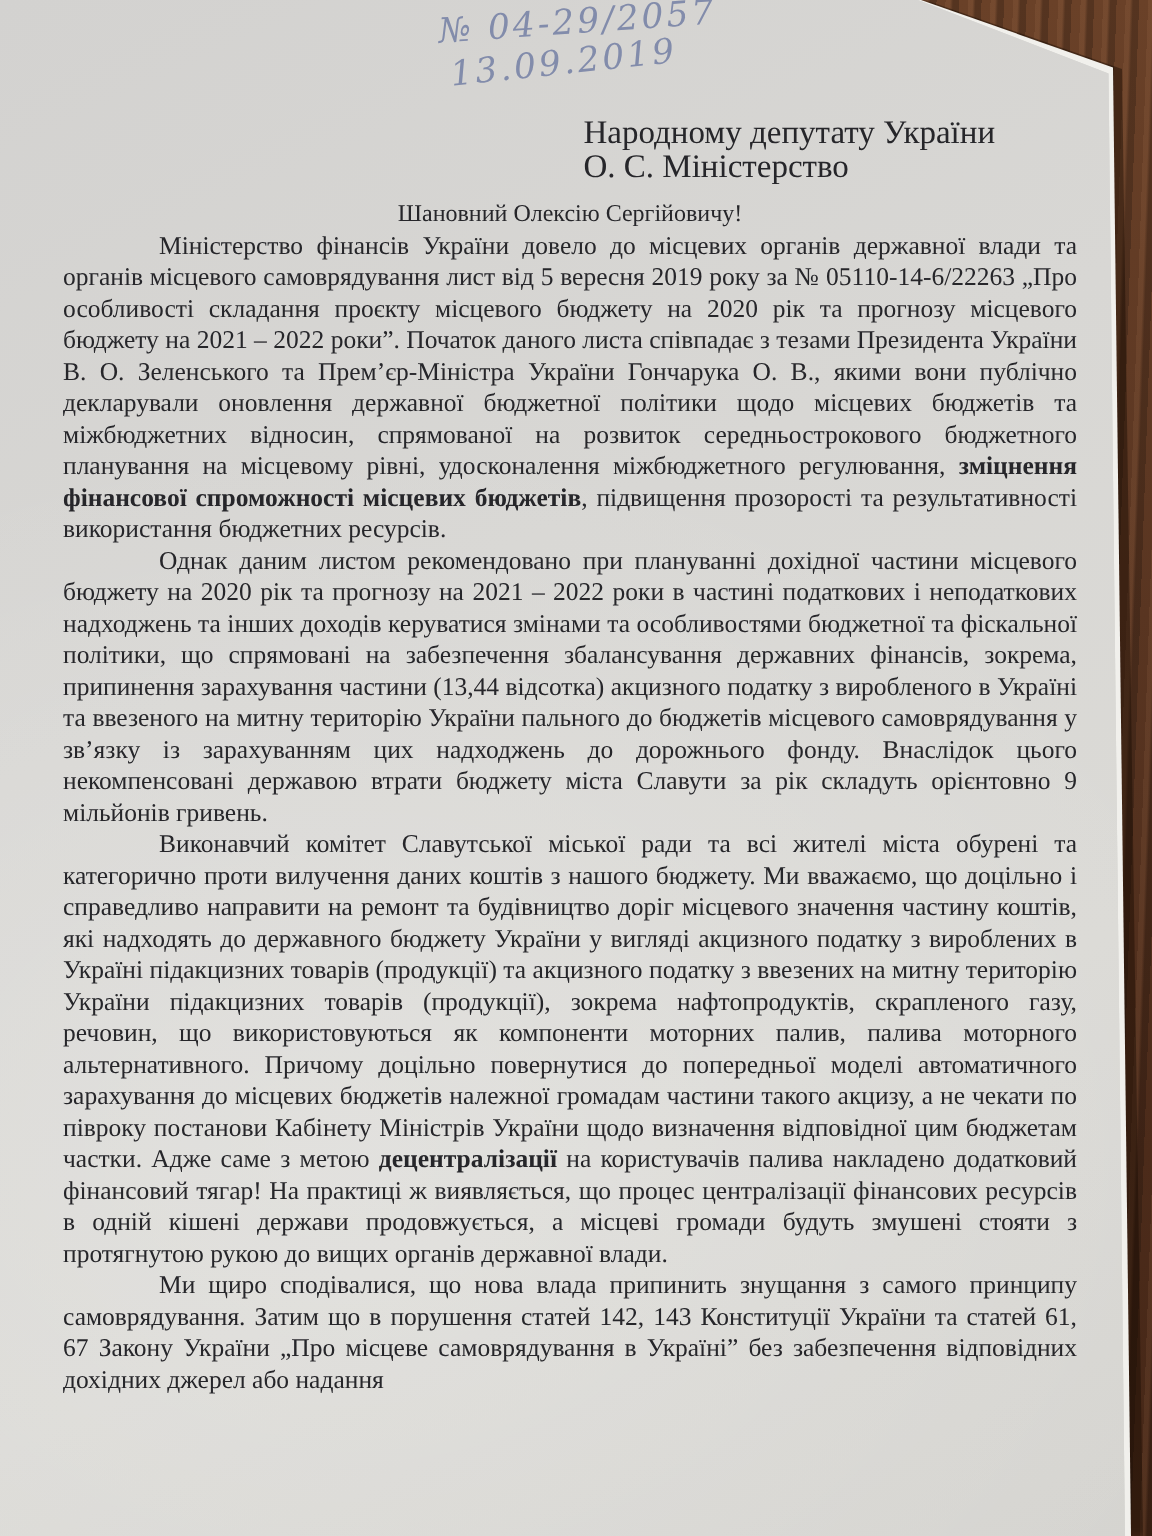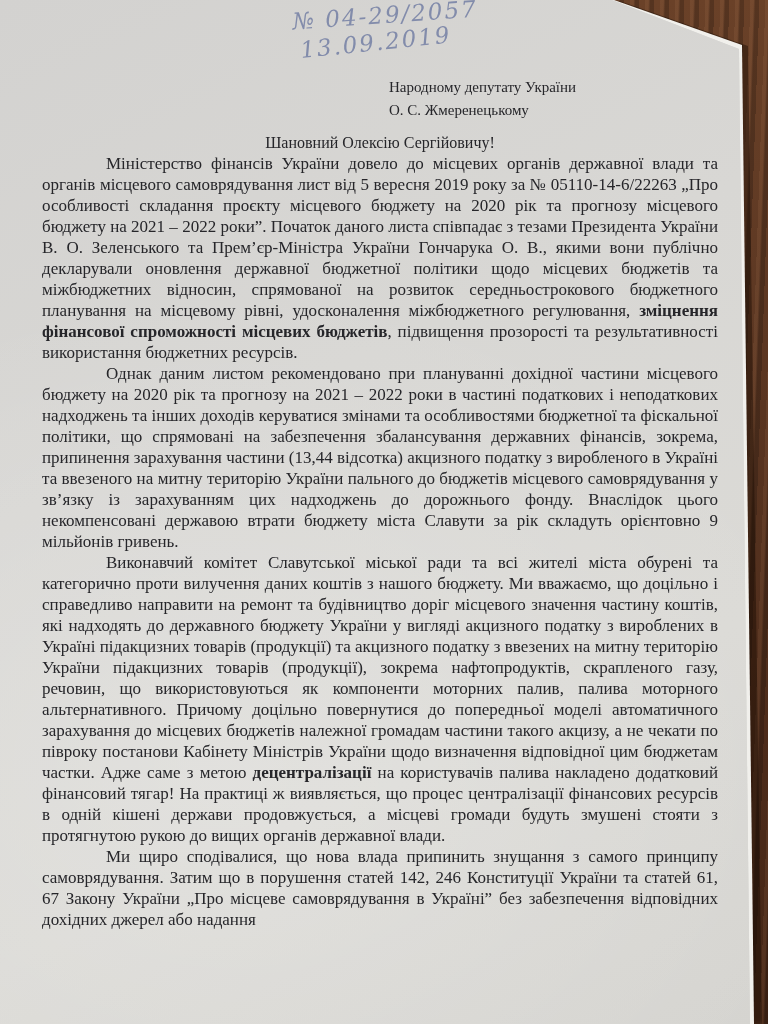--- a/index.html
+++ b/index.html
@@ -52,21 +52,21 @@
     font-style: italic;
     font-size: 23px;
     letter-spacing: 2px;
     line-height: 26px;
     opacity: 0.92;
   }
   .stamp-date { margin-left: 6px; transform: rotate(-2deg); }
 
   .recipient {
     position: absolute; left: 389px; top: 76px;
-    font-size: 15px; line-height: 23px;
+    font-size: 22px; line-height: 23px;
     color: #26262a;
   }
 
   .letter-body {
     position: absolute; left: 42px; top: 132px; width: 676px;
     font-size: 17px; line-height: 21px;
     color: #26262a;
     text-align: justify;
   }
   .salutation { text-align: center; font-size: 16px; }
@@ -83,26 +83,26 @@
 
   <div class="paper">
 
     <div class="stamp">
       <div class="stamp-no">№ 04-29/2057</div>
       <div class="stamp-date">13.09.2019</div>
     </div>
 
     <div class="recipient">
       <div>Народному депутату України</div>
-      <div>О. С. Жмеренецькому</div>
+      <div>О. С. Міністерство</div>
     </div>
 
     <div class="letter-body">
       <div class="salutation">Шановний Олексію Сергійовичу!</div>
 
     <p><span>Міністерство фінансів України довело до місцевих органів державної влади та органів місцевого самоврядування лист від 5 вересня 2019 року за № 05110-14-6/22263 „Про особливості складання проєкту місцевого бюджету на 2020 рік та прогнозу місцевого бюджету на 2021 – 2022 роки”. Початок даного листа співпадає з тезами Президента України В. О. Зеленського та Прем’єр-Міністра України Гончарука О. В., якими вони публічно декларували оновлення державної бюджетної політики щодо місцевих бюджетів та міжбюджетних відносин, спрямованої на розвиток середньострокового бюджетного планування на місцевому рівні, удосконалення міжбюджетного регулювання, </span><span class="b">зміцнення фінансової спроможності місцевих бюджетів</span><span>, підвищення прозорості та результативності використання бюджетних ресурсів.</span></p>
         <p><span>Однак даним листом рекомендовано при плануванні дохідної частини місцевого бюджету на 2020 рік та прогнозу на 2021 – 2022 роки в частині податкових і неподаткових надходжень та інших доходів керуватися змінами та особливостями бюджетної та фіскальної політики, що спрямовані на забезпечення збалансування державних фінансів, зокрема, припинення зарахування частини (13,44 відсотка) акцизного податку з виробленого в Україні та ввезеного на митну територію України пального до бюджетів місцевого самоврядування у зв’язку із зарахуванням цих надходжень до дорожнього фонду. Внаслідок цього некомпенсовані державою втрати бюджету міста Славути за рік складуть орієнтовно 9 мільйонів гривень.</span></p>
         <p><span>Виконавчий комітет Славутської міської ради та всі жителі міста обурені та категорично проти вилучення даних коштів з нашого бюджету. Ми вважаємо, що доцільно і справедливо направити на ремонт та будівництво доріг місцевого значення частину коштів, які надходять до державного бюджету України у вигляді акцизного податку з вироблених в Україні підакцизних товарів (продукції) та акцизного податку з ввезених на митну територію України підакцизних товарів (продукції), зокрема нафтопродуктів, скрапленого газу, речовин, що використовуються як компоненти моторних палив, палива моторного альтернативного. Причому доцільно повернутися до попередньої моделі автоматичного зарахування до місцевих бюджетів належної громадам частини такого акцизу, а не чекати по півроку постанови Кабінету Міністрів України щодо визначення відповідної цим бюджетам частки. Адже саме з метою </span><span class="b">децентралізації</span><span> на користувачів палива накладено додатковий фінансовий тягар! На практиці ж виявляється, що процес централізації фінансових ресурсів в одній кішені держави продовжується, а місцеві громади будуть змушені стояти з протягнутою рукою до вищих органів державної влади.</span></p>
-        <p><span>Ми щиро сподівалися, що нова влада припинить знущання з самого принципу самоврядування. Затим що в порушення статей 142, 246 Конституції України та статей 61, 67 Закону України „Про місцеве самоврядування в Україні” без забезпечення відповідних дохідних джерел або надання</span></p>
+        <p><span>Ми щиро сподівалися, що нова влада припинить знущання з самого принципу самоврядування. Затим що в порушення статей 142, 143 Конституції України та статей 61, 67 Закону України „Про місцеве самоврядування в Україні” без забезпечення відповідних дохідних джерел або надання</span></p>
       </div>
 
   </div>
 </div>
 
 </body></html>

